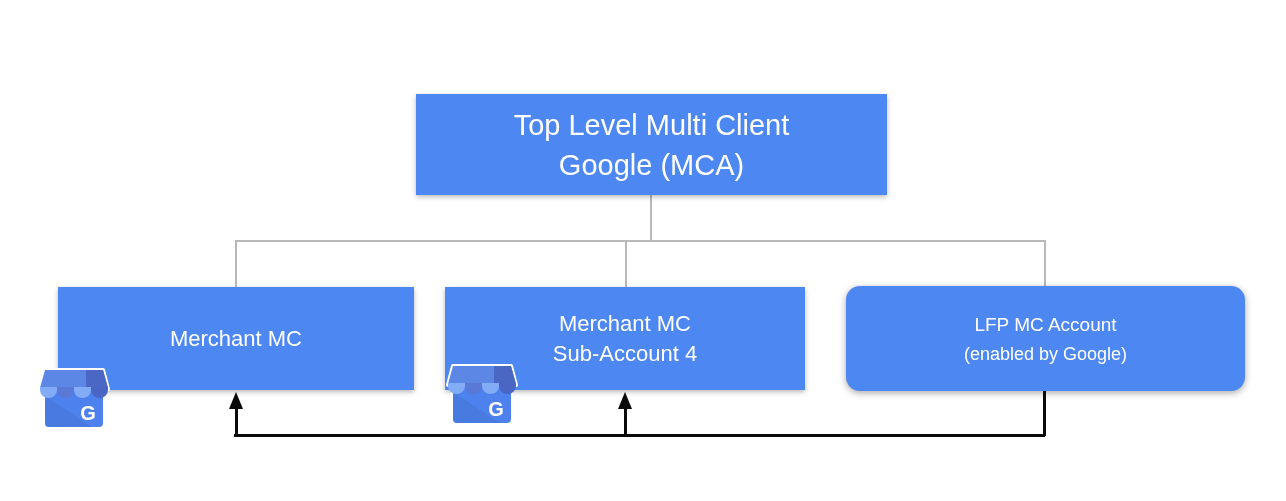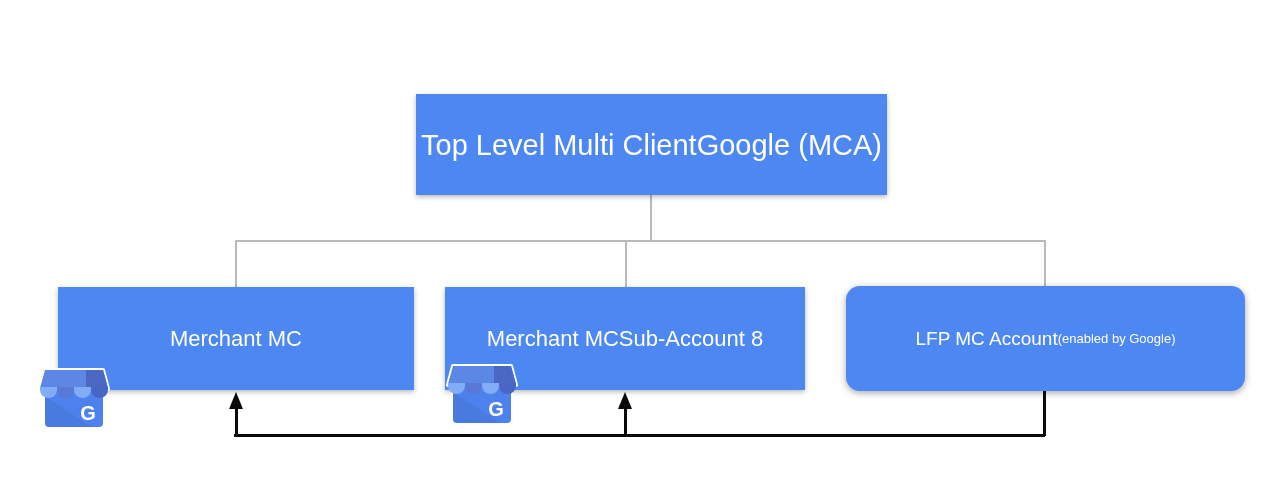--- a/index.html
+++ b/index.html
@@ -9,34 +9,34 @@
     height: 501px;
     background: #ffffff;
     font-family: "Liberation Sans", "DejaVu Sans", sans-serif;
     overflow: hidden;
   }
   .node {
     position: absolute;
     background: #4d87f2;
     color: #ffffff;
     display: flex;
-    flex-direction: row;
+    flex-direction: column;
     align-items: center;
     justify-content: center;
     text-align: center;
     box-shadow: 0 2px 5px rgba(0,0,0,0.28);
   }
   .node-mca { left: 416px; top: 94px; width: 471px; height: 101px; font-size: 29px; line-height: 40px; }
   .node-sub { font-size: 22px; line-height: 30px; }
   .node-sub1 { left: 58px;  top: 287px; width: 356px; height: 103px; }
   .node-sub2 { left: 445px; top: 287px; width: 360px; height: 103px; }
   .node-lfp  { left: 846px; top: 286px; width: 399px; height: 105px;
                box-shadow: 0 2px 7px rgba(0,0,0,0.35); border-radius: 14px; }
   .node-lfp .l1 { font-size: 19px; line-height: 30px; }
-  .node-lfp .l2 { font-size: 13px; line-height: 28px; }
+  .node-lfp .l2 { font-size: 18px; line-height: 28px; }
   .line { position: absolute; }
   .gray { background: #b9b9b9; }
   .black { background: #0a0a0a; }
   
   .tl-stem   { left: 650px;  top: 195px; width: 2px;   height: 46px; }
   .tl-rail   { left: 235px;  top: 240px; width: 811px; height: 2px;  }
   .tl-drop1  { left: 235px;  top: 240px; width: 2px;   height: 47px; }
   .tl-drop2  { left: 625px;  top: 240px; width: 2px;   height: 47px; }
   .tl-drop3  { left: 1044px; top: 240px; width: 2px;   height: 46px; }
   
@@ -83,21 +83,21 @@
     <span class="l1">Top Level Multi Client</span>
     <span class="l2">Google (MCA)</span>
   </div>
 
   <div class="node node-sub node-sub1">
     <span class="l1">Merchant MC</span>
   </div>
 
   <div class="node node-sub node-sub2">
     <span class="l1">Merchant MC</span>
-    <span class="l2">Sub-Account 8</span>
+    <span class="l2">Sub-Account 4</span>
   </div>
 
   <div class="node node-lfp">
     <span class="l1">LFP MC Account</span>
     <span class="l2">(enabled by Google)</span>
   </div>
 
   <svg class="gmb-icon gmb-1" viewBox="0 0 76 63">
     <g stroke="#ffffff" stroke-width="4" stroke-linejoin="round" fill="#ffffff">
       <rect x="9" y="20" width="58" height="39" rx="4"></rect>

